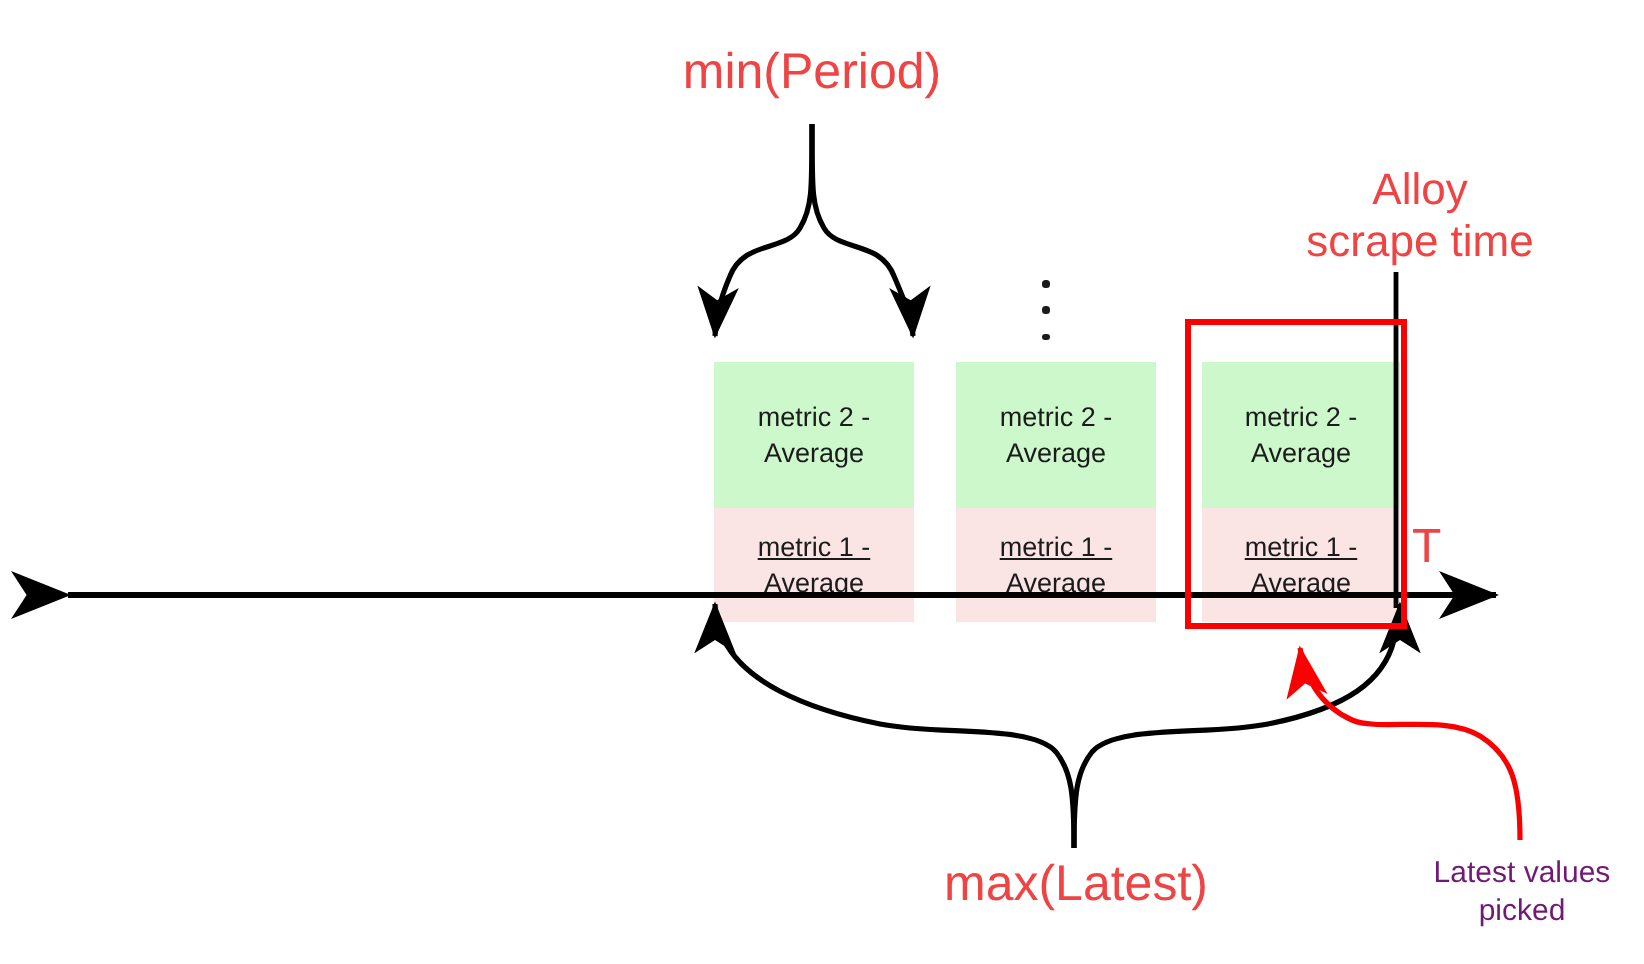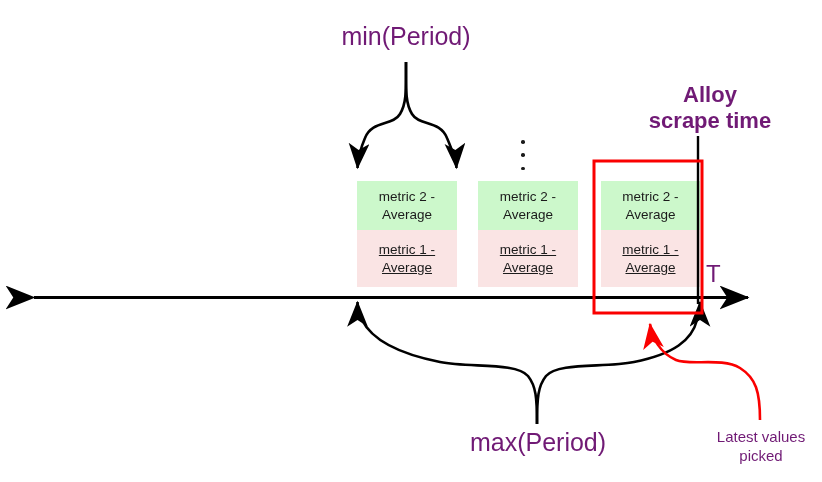--- a/index.html
+++ b/index.html
@@ -18,21 +18,21 @@
   svg.layer {
     position: absolute;
     left: 0;
     top: 0;
     width: 822px;
     height: 482px;
     pointer-events: none;
   }
   .lbl {
     position: absolute;
-    color: #701a75;
+    color: #ef4444;
     font-family: "Liberation Sans", sans-serif;
     text-align: center;
     white-space: pre-line;
     line-height: 1.18;
   }
   #min-period-label {
     left: 311px;
     top: 22px;
     width: 190px;
     font-size: 25px;
@@ -41,21 +41,20 @@
     left: 438px;
     top: 428px;
     width: 200px;
     font-size: 25px;
   }
   #alloy-label {
     left: 620px;
     top: 82px;
     width: 180px;
     font-size: 22px;
-    font-weight: bold;
   }
   #t-axis-label {
     left: 706px;
     top: 260px;
     width: 30px;
     font-size: 24px;
     text-align: left;
   }
   #latest-values-label {
     left: 700px;
@@ -75,21 +74,21 @@
     display: flex;
     align-items: center;
     justify-content: center;
     text-align: center;
     font-size: 13.5px;
     color: #1b1b1b;
     line-height: 1.3;
     white-space: pre-line;
     font-family: "Liberation Sans", sans-serif;
   }
-  .cell-green { background: #ccf8cb; height: 49px; }
+  .cell-green { background: #ccf8cb; height: 73px; }
   .cell-pink  { background: #fae4e4; height: 57px; text-decoration: underline; }
   .ellipsis-dots {
     position: absolute;
     left: 516px;
     top: 140px;
     width: 14px;
     height: 30px;
     display: flex;
     flex-direction: column;
     justify-content: space-between;
@@ -179,21 +178,21 @@
 
     <g fill="none" stroke="#fa0000" stroke-width="2.6">
       <path d="M760,420 C760,392 756,378 740,368
                C722,357 690,366 676,360
                C660,353 652,338 650,324" marker-end="url(#ah-red)"></path>
     </g>
   </svg>
 
   <div class="lbl" id="min-period-label">min(Period)</div>
 
-  <div class="lbl" id="max-period-label">max(Period)</div>
+  <div class="lbl" id="max-period-label">max(Latest)</div>
 
   <div class="lbl" id="alloy-label">Alloy
 scrape time</div>
 
   <div class="lbl" id="t-axis-label">T</div>
 
   <div class="lbl" id="latest-values-label">Latest values
 picked</div>
 
 </div>

